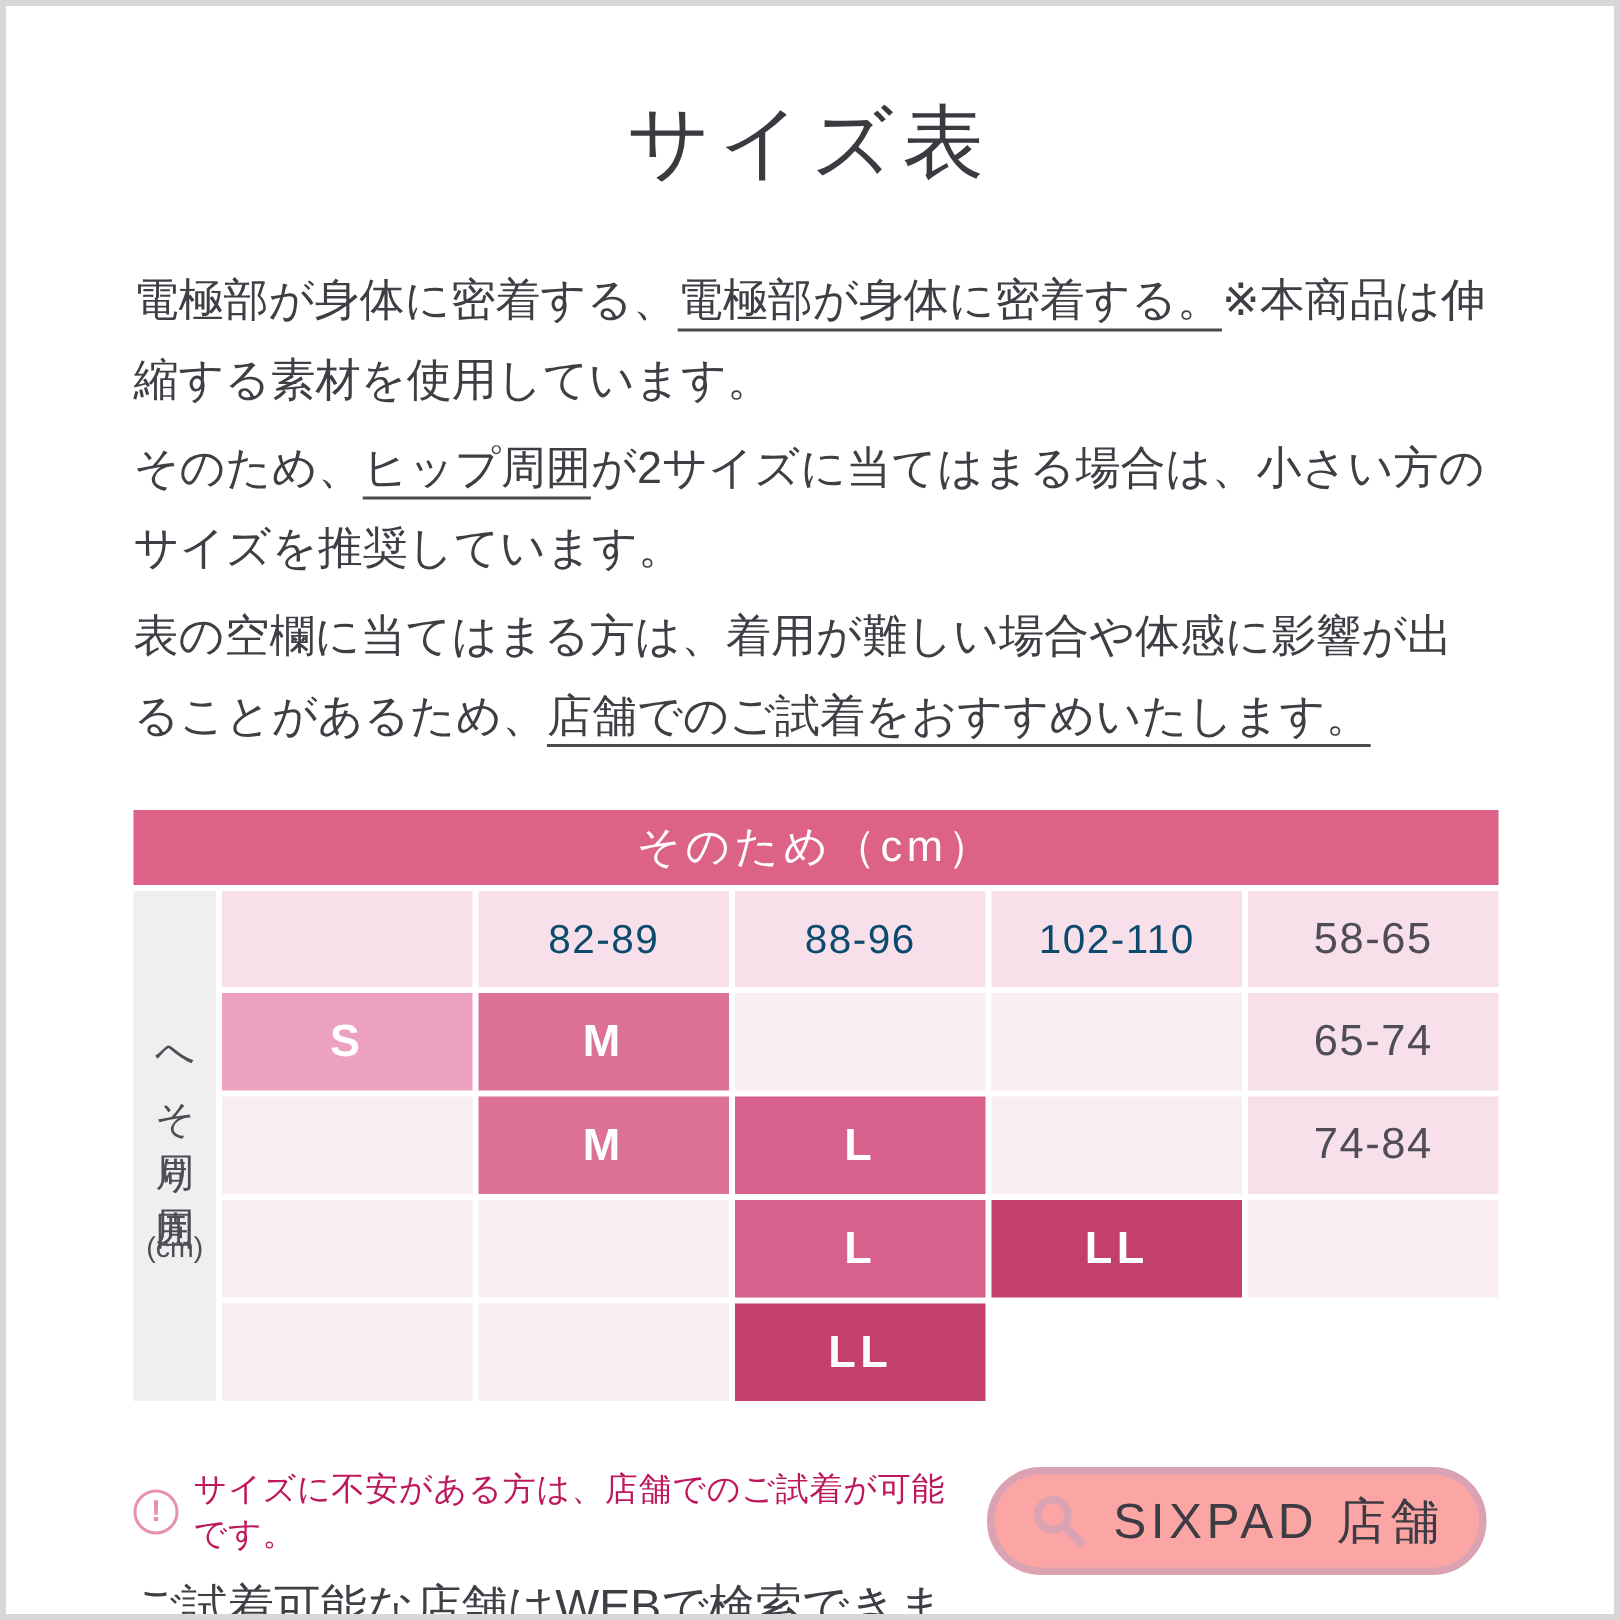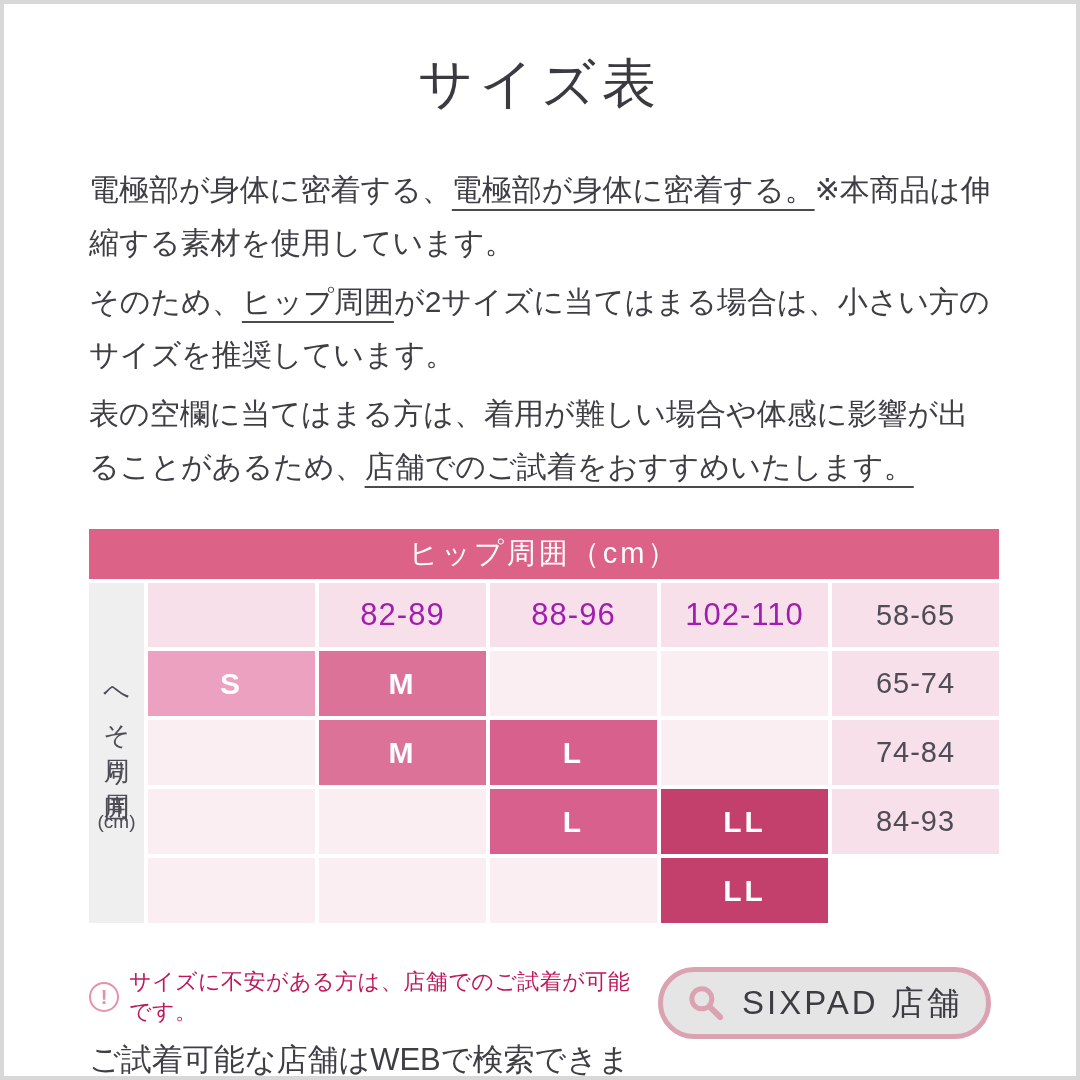--- a/index.html
+++ b/index.html
@@ -3,21 +3,21 @@
 <meta charset="utf-8">
 <style>
   * { margin:0; padding:0; box-sizing:border-box; }
   html,body { width:1080px; height:1080px; background:#fff; }
   body { font-family:"Liberation Sans","DejaVu Sans",sans-serif; }
 
   .page {
     width:1080px; height:1080px;
     border:4px solid #d8d8d8;
     background:#ffffff;
-    padding:2px 85px;
+    padding:13px 85px;
     overflow:hidden;
   }
 
   
   .title {
     margin-top:42px;
     text-align:center;
     font-size:54px;
     letter-spacing:6px;
     font-weight:500;
@@ -67,21 +67,21 @@
   }
   .vtext {
     writing-mode:vertical-rl;
     text-orientation:upright;
     font-size:26px;
     letter-spacing:3px;
     line-height:1.05;
   }
   .vunit { font-size:19px; margin-top:30px; }
   .axiscell { background:#f7e0ea; }
-  .hcell { background:#f7e0ea; color:#a21caf; font-size:31px; letter-spacing:1px; }
+  .hcell { background:#f7e0ea; color:#0c4a6e; font-size:27px; letter-spacing:1px; }
   .rcell { background:#f7e0ea; color:#4e4c55; font-size:29px; letter-spacing:1px; }
   .dcell {
     background:#fbeef3;
     color:#ffffff;
     font-size:30px;
     font-weight:600;
     letter-spacing:3px;
   }
 
   
@@ -107,42 +107,42 @@
     display:inline-block;
     font-size:31px;
     color:#3f3e45;
     padding-bottom:9px;
     border-bottom:2px solid #4a4a4f;
   }
   .searchbtn {
     width:333px; height:72px;
     border:5px solid #dba3b2;
     border-radius:40px;
-    background:#e5e5e5;
+    background:#fca5a5;
     display:flex; align-items:center; justify-content:center;
     gap:16px;
     cursor:pointer;
   }
   .btnlabel { font-size:33px; color:#3c3c42; letter-spacing:3px; }
 </style>
 </head>
 <body>
 
 <div class="page">
 
   <h1 class="title">サイズ表</h1>
 
   <div class="intro">
     <p class="para"><span>電極部が身体に密着する、</span><span class="u">電極部が身体に密着する。</span><span>※本商品は伸縮する素材を使用しています。</span></p>
     <p class="para"><span>そのため、</span><span class="u">ヒップ周囲</span><span>が2サイズに当てはまる場合は、小さい方のサイズを推奨しています。</span></p>
     <p class="para"><span>表の空欄に当てはまる方は、着用が難しい場合や体感に影響が出ることがあるため、</span><span class="u">店舗でのご試着をおすすめいたします。</span><span></span></p>
   </div>
 
   <div class="tbl">
-    <div class="hdrbar">ヒップ周囲（cm）</div>
+    <div class="hdrbar">そのため（cm）</div>
 
     <div class="vcell">
       <div class="vtext">へそ周り周囲</div>
       <span class="vunit">(cm)</span>
     </div>
 
     <div class="axiscell"></div>
     <div class="hcell">82-89</div>
     <div class="hcell">88-96</div>
     <div class="hcell">102-110</div>
@@ -158,21 +158,20 @@
     <div class="dcell" style="background: rgb(221, 114, 152);">M</div>
     <div class="dcell" style="background: rgb(216, 96, 140);">L</div>
     <div class="dcell"></div>
 
     <div class="rcell">74-84</div>
     <div class="dcell"></div>
     <div class="dcell"></div>
     <div class="dcell" style="background: rgb(216, 96, 140);">L</div>
     <div class="dcell" style="background: rgb(195, 63, 108);">LL</div>
 
-    <div class="rcell">84-93</div>
     <div class="dcell"></div>
     <div class="dcell"></div>
     <div class="dcell"></div>
     <div class="dcell" style="background: rgb(195, 63, 108);">LL</div>
   </div>
 
   <div class="footer">
     <div class="fleft">
       <div class="noteline">
         <span class="warnicon">!</span>

